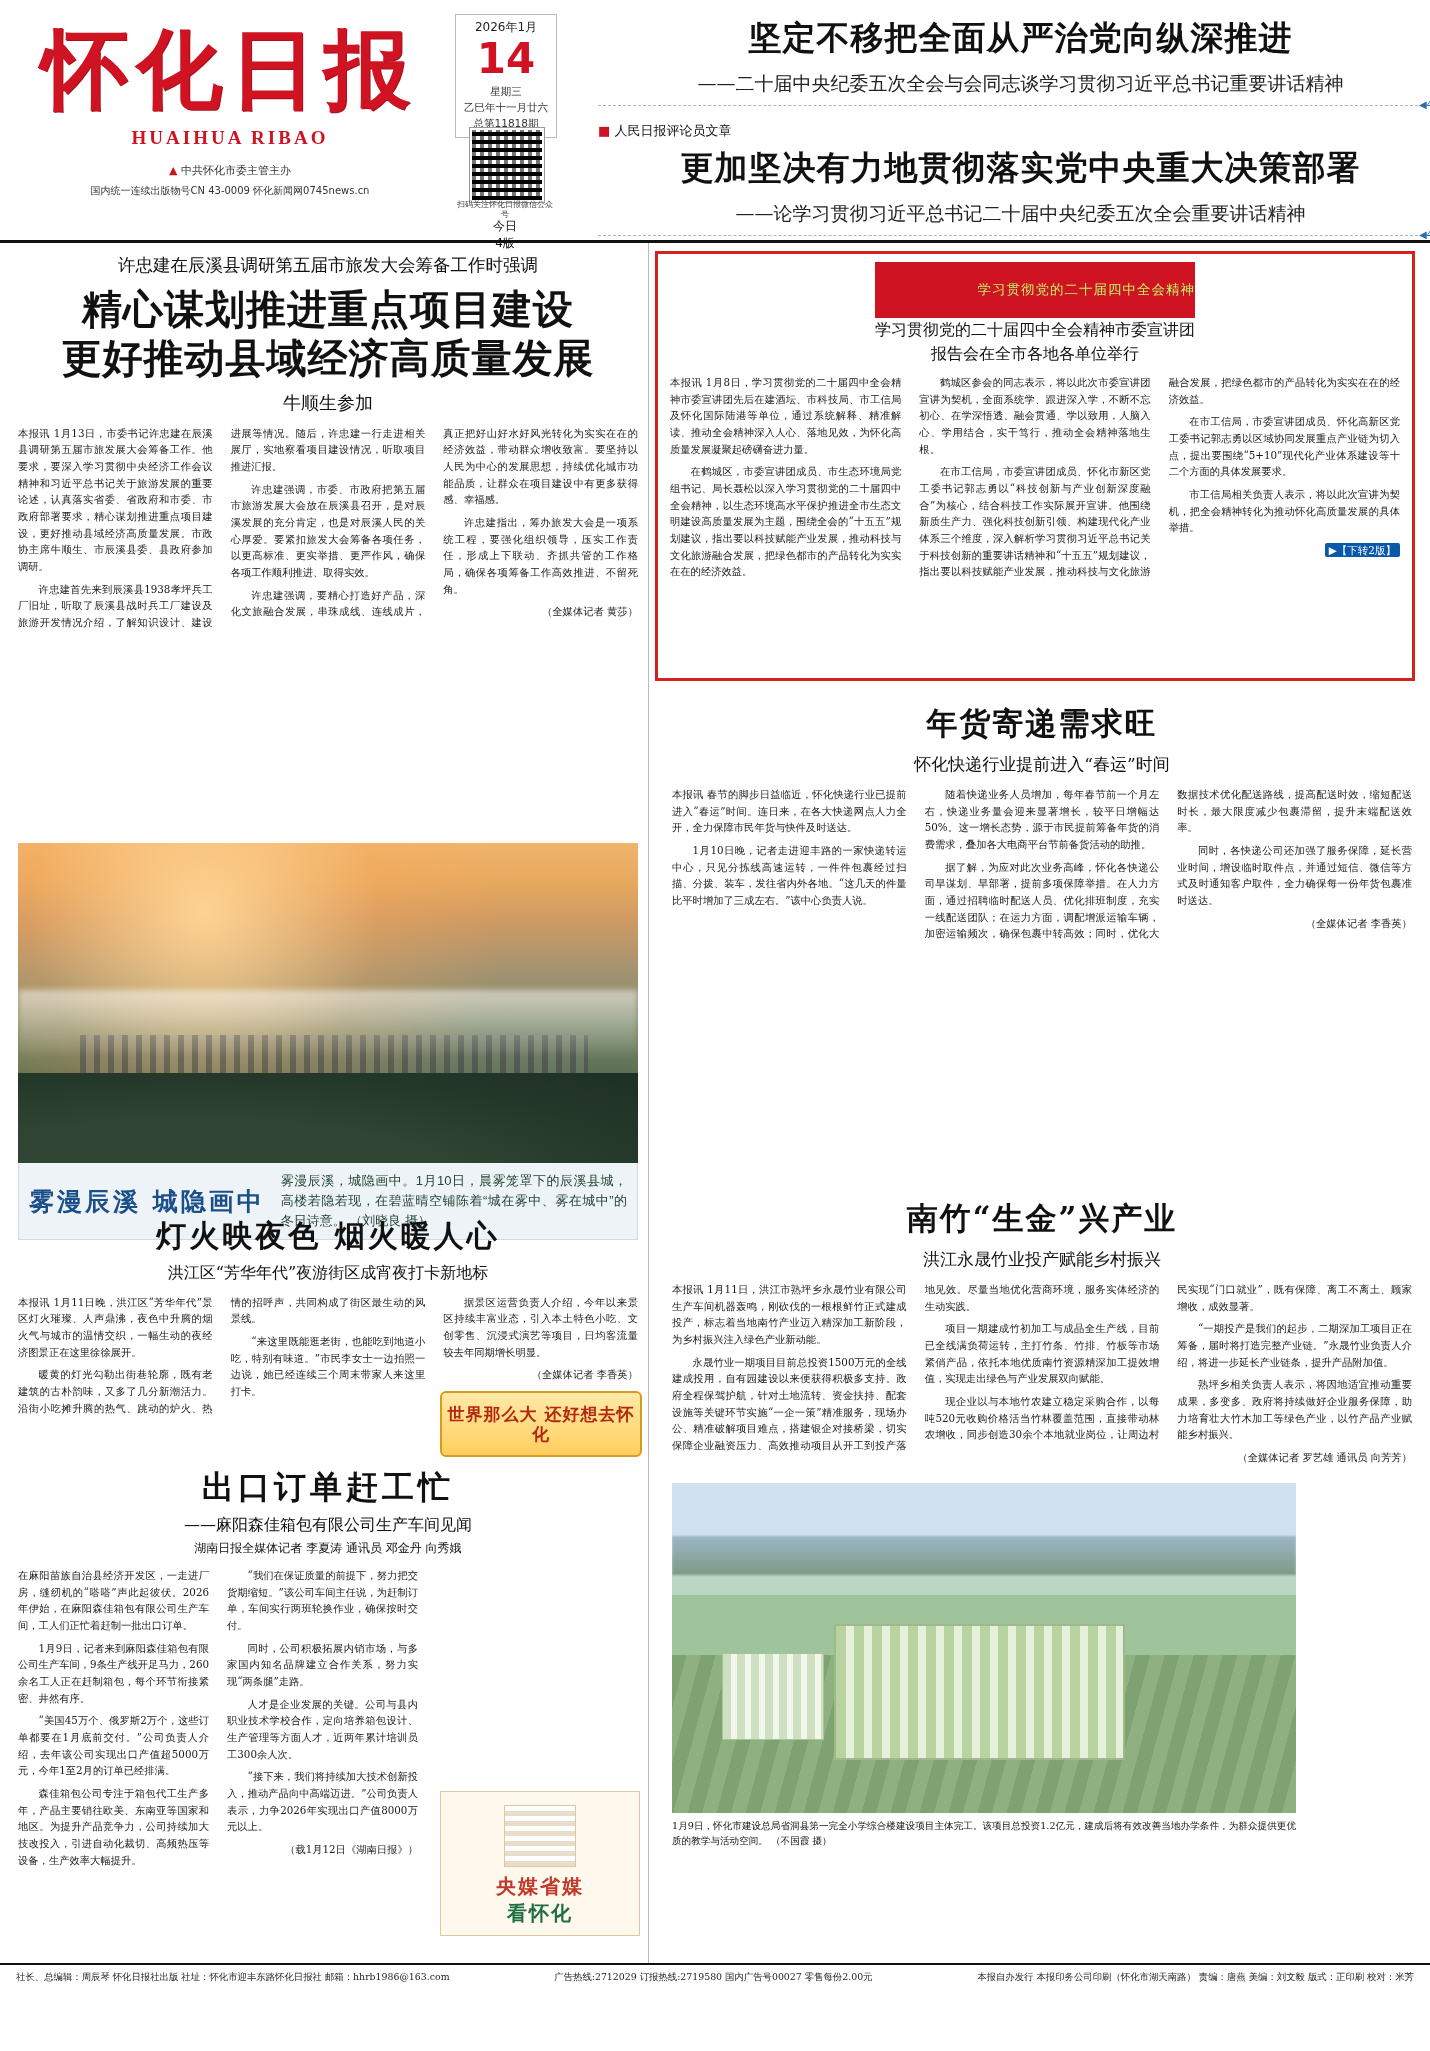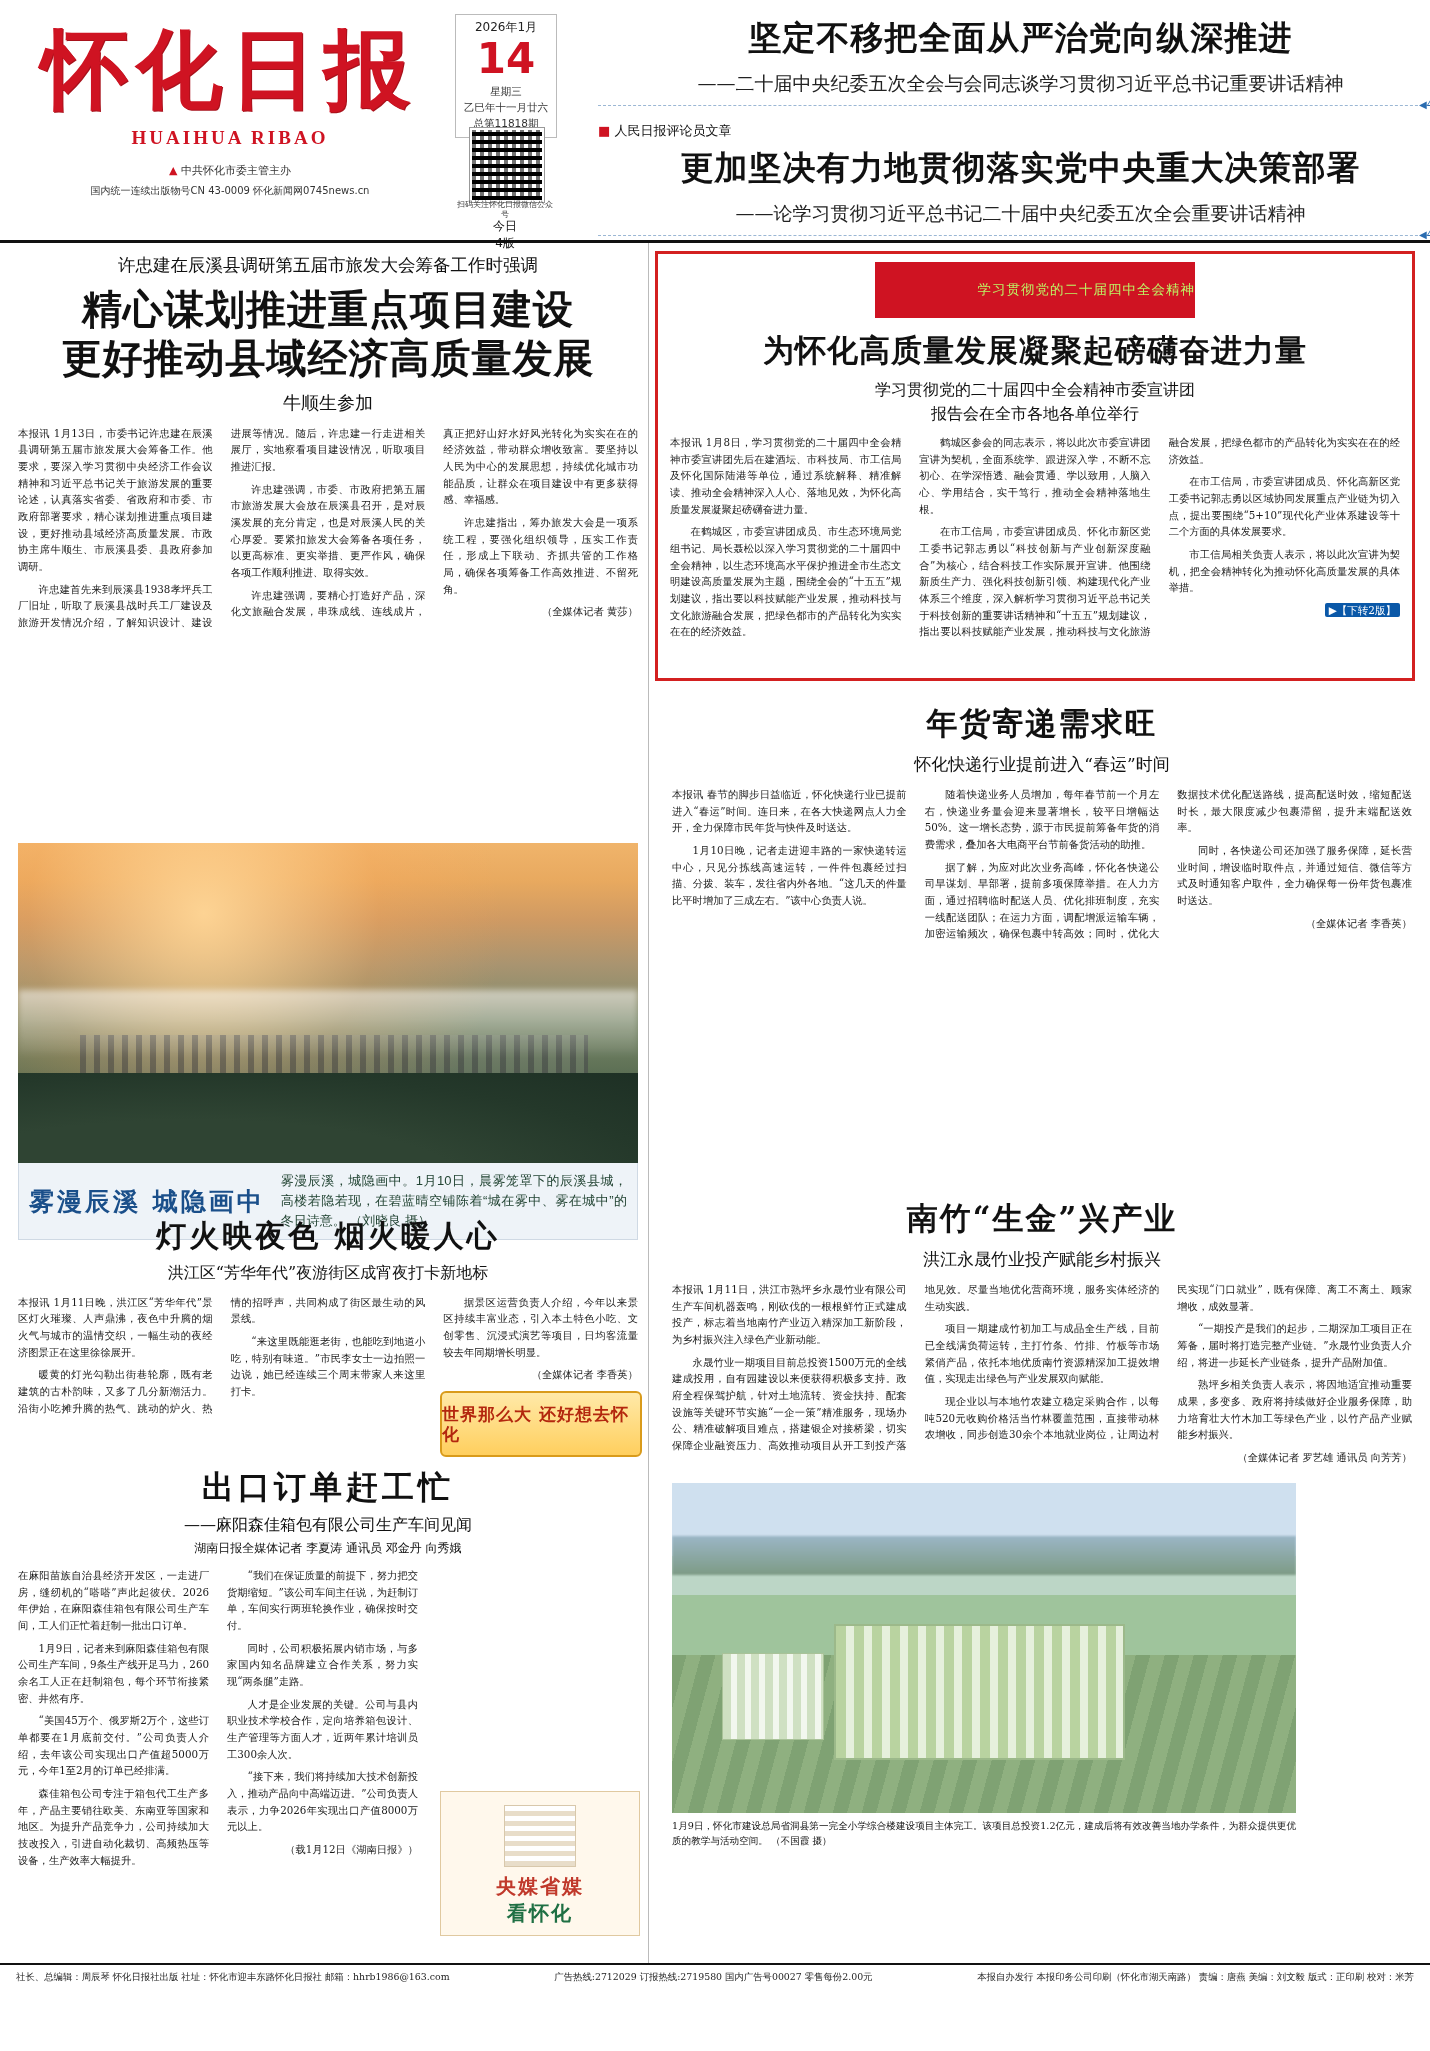--- a/index.html
+++ b/index.html
@@ -71,21 +71,21 @@
 
   
   .lb1{position:absolute;left:18px;top:975px;width:620px;}
   .lb1 .cols{column-count:3;height:150px;}
   .lb2{position:absolute;left:18px;top:1225px;width:620px;}
   .lb2 .cols{column-count:2;width:400px;height:420px;}
 
   .stamp{position:absolute;left:440px;top:1148px;width:198px;height:62px;border-radius:6px;
      background:linear-gradient(#ffe9a8,#ffcf5e);border:2px solid #d99b1b;
      display:flex;align-items:center;justify-content:center;}
-  .stamp span{font-size:17px;font-weight:bold;color:#b3270e;letter-spacing:1px;line-height:1.2;text-align:left;font-family:"DejaVu Serif",serif;}
+  .stamp span{font-size:17px;font-weight:bold;color:#b3270e;letter-spacing:1px;line-height:1.2;text-align:center;font-family:"DejaVu Serif",serif;}
 
   .promo{position:absolute;left:440px;top:1548px;width:198px;height:135px;border:1px solid #e0c9a0;background:#fff8ec;
      display:flex;flex-direction:column;align-items:center;justify-content:flex-end;padding-bottom:8px;}
   .promo .ph{width:70px;height:60px;background:repeating-linear-gradient(0deg,#e8ddc9 0 5px,#fff 5px 10px);border:1px solid #d8c8ab;margin-bottom:6px;}
   .promo .t1{font-size:20px;font-weight:bold;color:#c0392b;letter-spacing:2px;font-family:"DejaVu Serif",serif;}
   .promo .t2{font-size:20px;font-weight:bold;color:#1f6f43;letter-spacing:2px;font-family:"DejaVu Serif",serif;}
 
   
   .redbox{position:absolute;left:655px;top:8px;width:760px;height:430px;border:3px solid #d32020;padding:8px 12px;box-sizing:border-box;}
   .redbar{width:320px;margin:0 auto;background:#cf1322;color:#bef264;text-align:right;font-size:13.5px;padding:19px 0;letter-spacing:1px;}
@@ -236,21 +236,20 @@
     </div>
 
     <div class="promo">
       <div class="ph"></div>
       <div class="t1">央媒省媒</div>
       <div class="t2">看怀化</div>
     </div>
 
     <div class="redbox">
       <div class="redbar">学习贯彻党的二十届四中全会精神</div>
-      <h2>为怀化高质量发展凝聚起磅礴奋进力量</h2>
       <div class="sub2">学习贯彻党的二十届四中全会精神市委宣讲团</div>
       <div class="sub2">报告会在全市各地各单位举行</div>
       <div class="cols">
         <p class="first">本报讯 1月8日，学习贯彻党的二十届四中全会精神市委宣讲团先后在建酒坛、市科技局、市工信局及怀化国际陆港等单位，通过系统解释、精准解读、推动全会精神深入人心、落地见效，为怀化高质量发展凝聚起磅礴奋进力量。</p>
         <p>在鹤城区，市委宣讲团成员、市生态环境局党组书记、局长聂松以深入学习贯彻党的二十届四中全会精神，以生态环境高水平保护推进全市生态文明建设高质量发展为主题，围绕全会的“十五五”规划建议，指出要以科技赋能产业发展，推动科技与文化旅游融合发展，把绿色都市的产品转化为实实在在的经济效益。</p>
         <p>鹤城区参会的同志表示，将以此次市委宣讲团宣讲为契机，全面系统学、跟进深入学，不断不忘初心、在学深悟透、融会贯通、学以致用，人脑入心、学用结合，实干笃行，推动全会精神落地生根。</p>
         <p>在市工信局，市委宣讲团成员、怀化市新区党工委书记郭志勇以“科技创新与产业创新深度融合”为核心，结合科技工作实际展开宣讲。他围绕新质生产力、强化科技创新引领、构建现代化产业体系三个维度，深入解析学习贯彻习近平总书记关于科技创新的重要讲话精神和“十五五”规划建议，指出要以科技赋能产业发展，推动科技与文化旅游融合发展，把绿色都市的产品转化为实实在在的经济效益。</p>
         <p>在市工信局，市委宣讲团成员、怀化高新区党工委书记郭志勇以区域协同发展重点产业链为切入点，提出要围绕“5+10”现代化产业体系建设等十二个方面的具体发展要求。</p>
         <p>市工信局相关负责人表示，将以此次宣讲为契机，把全会精神转化为推动怀化高质量发展的具体举措。</p>
         <div class="jump">

